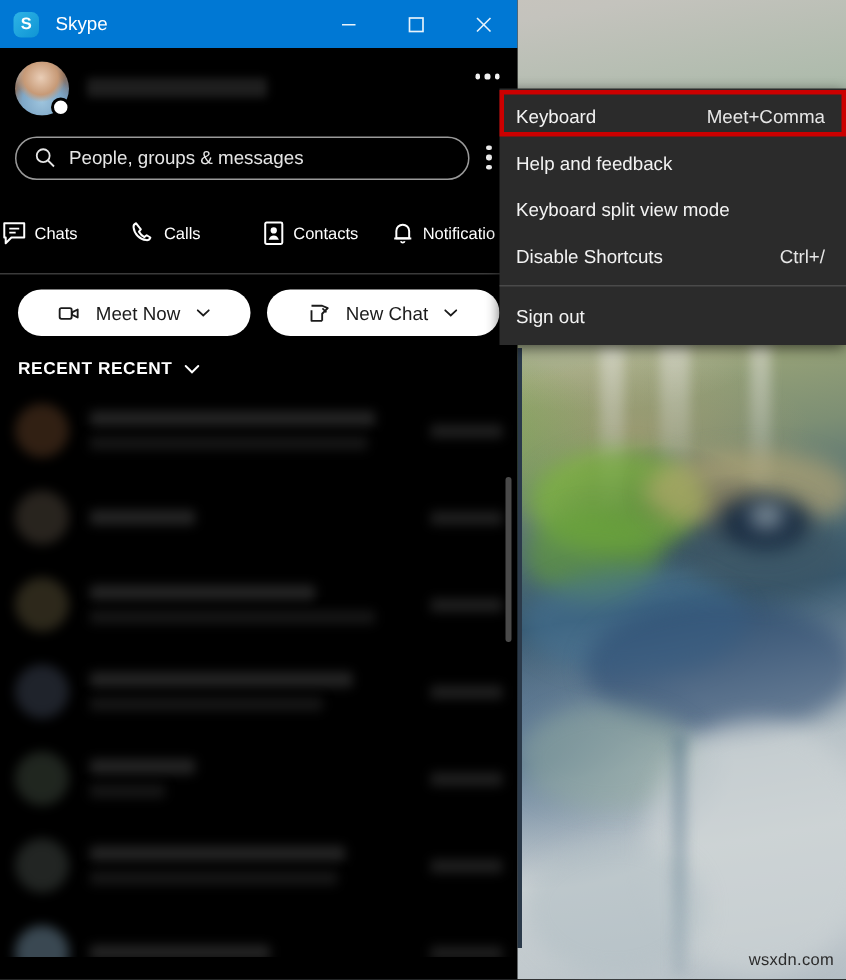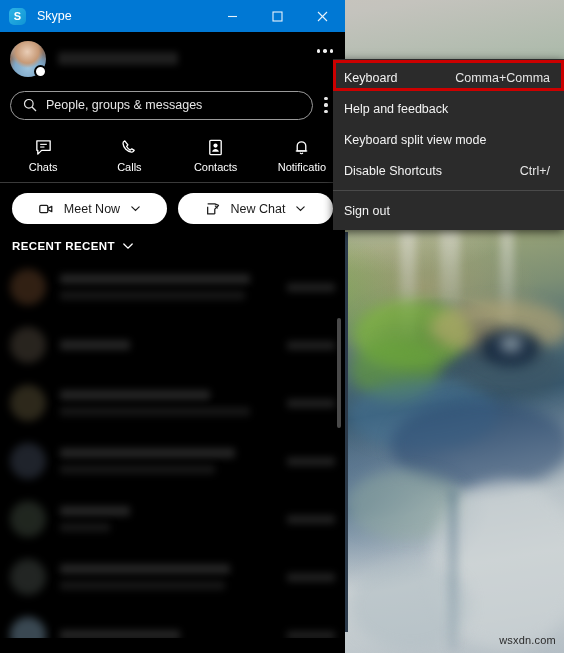--- a/index.html
+++ b/index.html
@@ -208,21 +208,21 @@
   .nav-tabs {
     display: flex;
     height: 58px;
     align-items: center;
     padding-top: 4px;
     border-bottom: 1px solid #3a3a3a;
   }
   .nav-tab {
     flex: 1;
     display: flex;
-    flex-direction: column;
+    flex-direction: row;
     align-items: center;
     gap: 4px;
     color: #ffffff;
     overflow: hidden;
   }
   .nav-tab .tab-label {
     font-size: 11px;
     color: #ffffff;
     font-family: "Liberation Sans", sans-serif;
     white-space: nowrap;
@@ -569,21 +569,21 @@
 
       <div class="scrollbar-track">
         <div class="scrollbar-thumb" style="top:60px;height:110px;"></div>
       </div>
     </div>
   </div>
 
   <div class="dropdown">
     <div class="menu-item">
       <span class="mlabel">Keyboard</span>
-      <span class="mshort">Comma+Comma</span>
+      <span class="mshort">Meet+Comma</span>
     </div>
     <div class="menu-item">
       <span class="mlabel">Help and feedback</span>
       <span class="mshort"></span>
     </div>
     <div class="menu-item">
       <span class="mlabel">Keyboard split view mode</span>
       <span class="mshort"></span>
     </div>
     <div class="menu-item">

